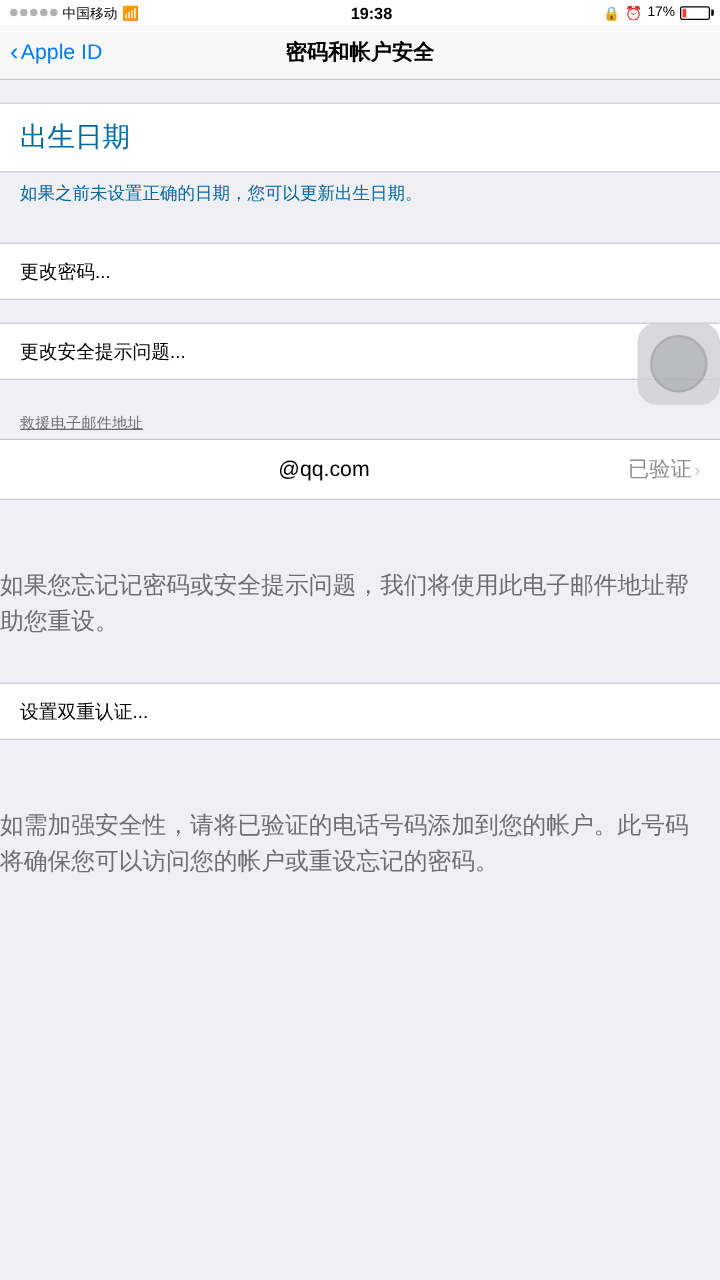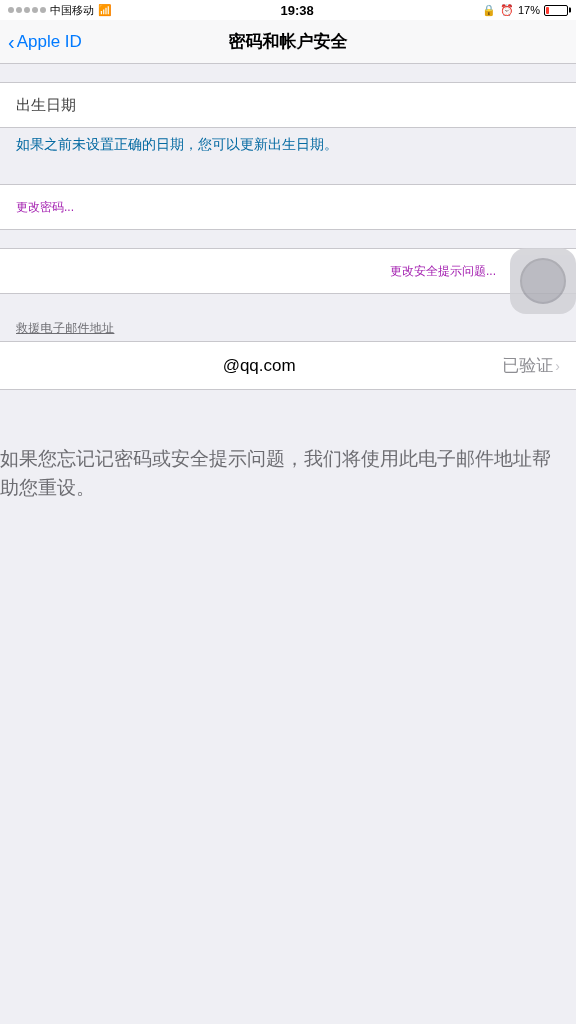--- a/index.html
+++ b/index.html
@@ -115,27 +115,27 @@
       display: flex;
       align-items: center;
       justify-content: space-between;
       min-height: 44px;
     }
     .card-row:last-child {
       border-bottom: none;
     }
 
     .card-label {
+      font-size: 22px;
+      color: #0369a1;
+    }
+
+    .card-link {
       font-size: 15px;
-      color: #404040;
-    }
-
-    .card-link {
-      font-size: 12px;
-      color: #a21caf;
+      color: #000000;
       cursor: pointer;
     }
 
     .card-subtext {
       font-size: 14px;
       color: #0369a1;
       padding: 8px 16px 12px 16px;
     }
 
     
@@ -249,21 +249,21 @@
   <div class="section">
     <div class="card">
       <div class="card-row">
         <span class="card-link">更改密码...</span>
       </div>
     </div>
   </div>
 
   <div class="section relative-container">
     <div class="card">
-      <div class="card-row" style="padding-right: 80px; justify-content: flex-end;">
+      <div class="card-row" style="padding-right: 34px;">
         <span class="card-link">更改安全提示问题...</span>
       </div>
     </div>
     <div class="touch-overlay">
       <div class="touch-inner"></div>
     </div>
   </div>
 
   <div class="section">
     <div class="section-label">救援电子邮件地址</div>
@@ -272,14 +272,22 @@
         <span class="rescue-email-value">@qq.com</span>
         <div class="rescue-email-verified">
           <span>已验证</span>
           <span class="chevron-right">›</span>
         </div>
       </div>
     </div>
     <div class="section-footer">如果您忘记记密码或安全提示问题，我们将使用此电子邮件地址帮助您重设。</div>
   </div>
 
+  <div class="section">
+    <div class="card">
+      <div class="card-row">
+        <span class="card-link">设置双重认证...</span>
+      </div>
+    </div>
+    <div class="section-footer">如需加强安全性，请将已验证的电话号码添加到您的帐户。此号码将确保您可以访问您的帐户或重设忘记的密码。</div>
+  </div>
 
 </div>
 
 </body></html>

